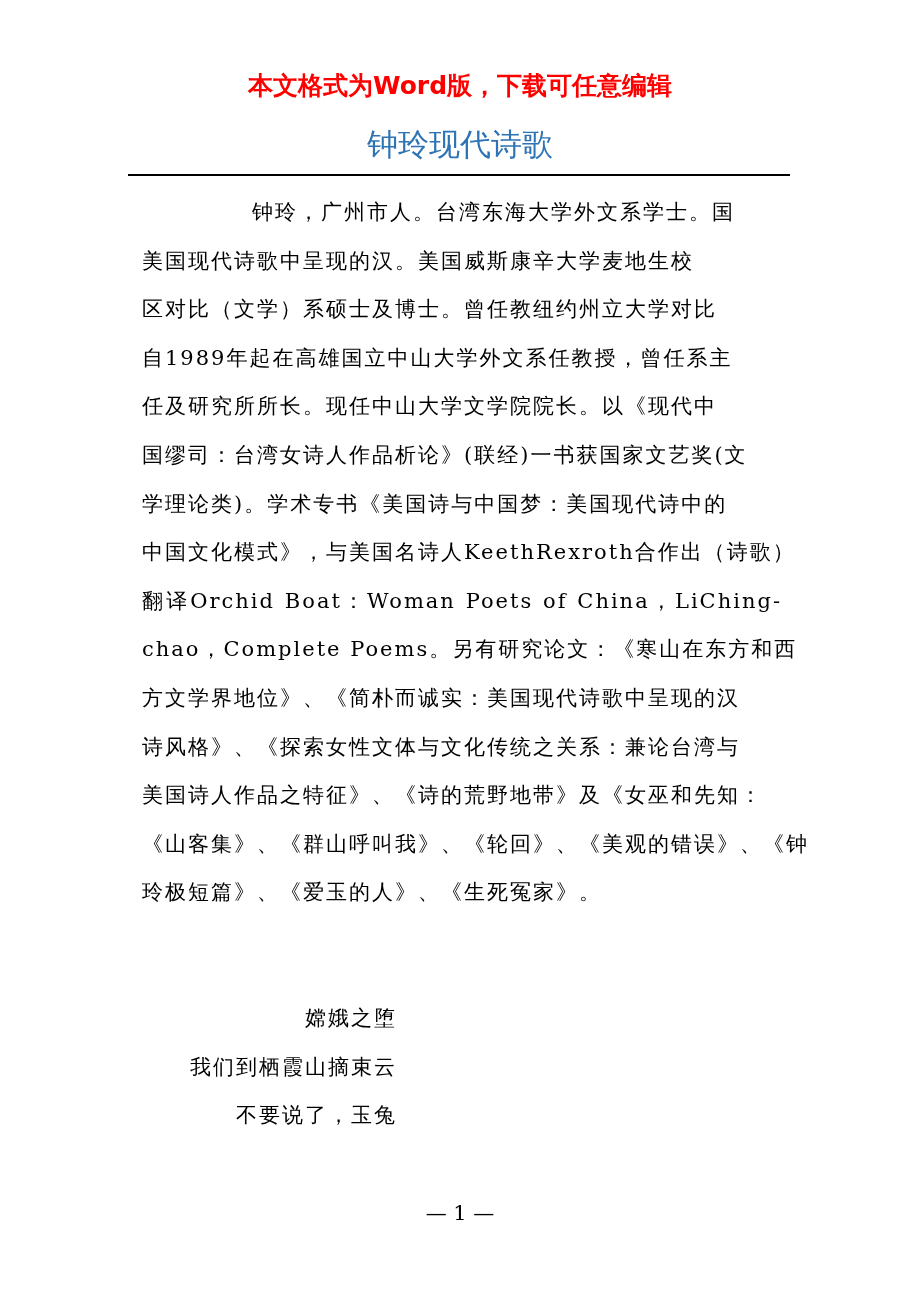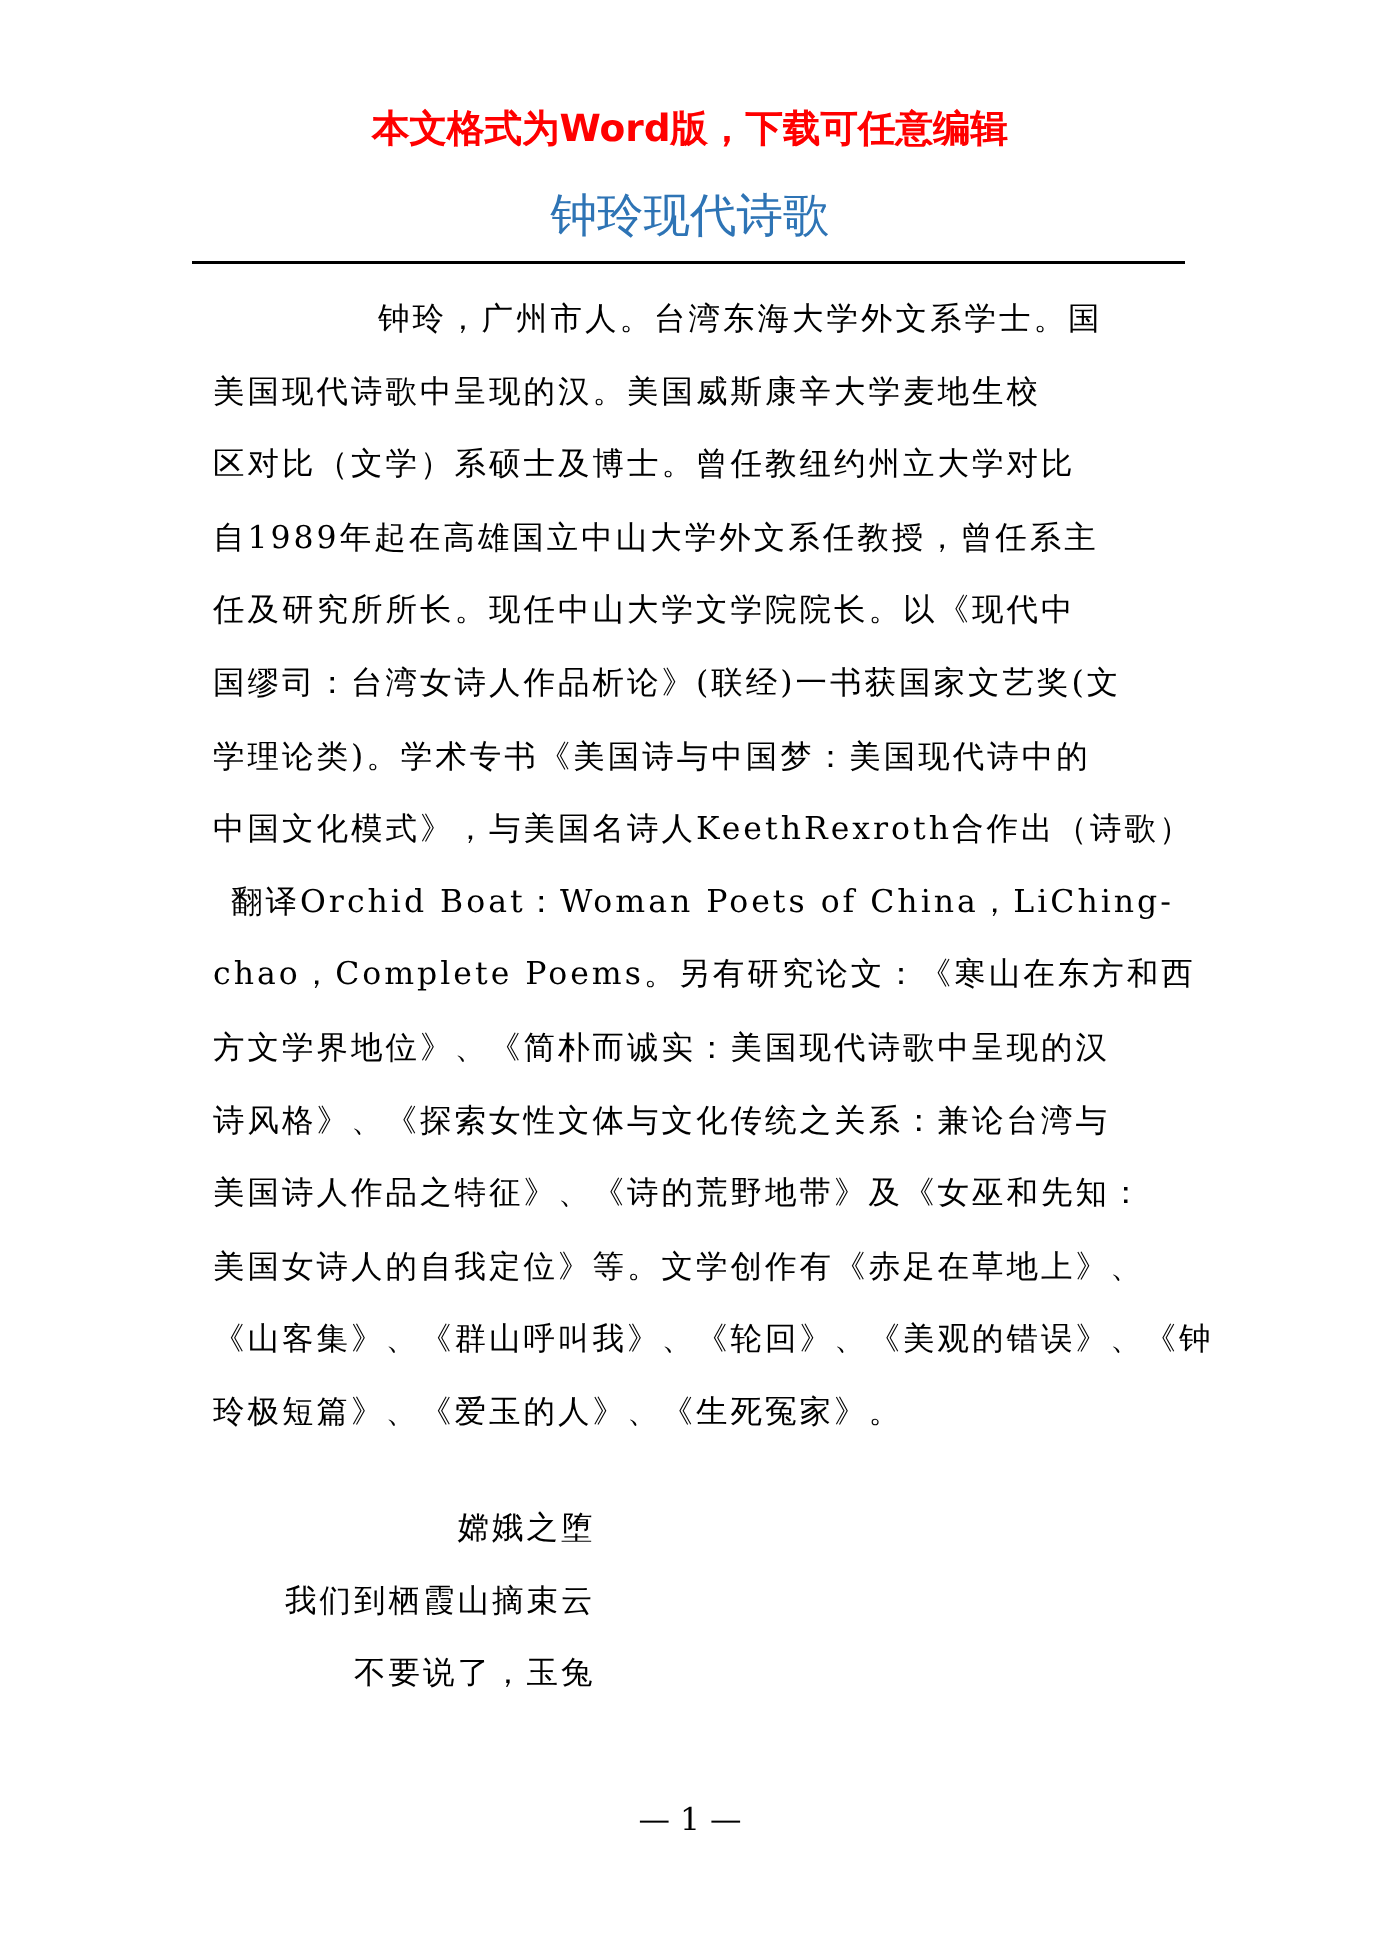--- a/index.html
+++ b/index.html
@@ -58,21 +58,20 @@
       letter-spacing: 2px;
     }
     .line {
       display: block;
       white-space: nowrap;
       height: 48.6px;
     }
     .line.just {
       text-align: justify;
       text-align-last: justify;
-      margin-left: 12px;
     }
     .line.indent {
       padding-left: 110px;
     }
     .poem {
       position: absolute;
       top: 994px;
       left: 190px;
       font-size: 21px;
       line-height: 48.6px;
@@ -108,21 +107,20 @@
   <span class="line">自1989年起在高雄国立中山大学外文系任教授，曾任系主</span>
   <span class="line">任及研究所所长。现任中山大学文学院院长。以《现代中</span>
   <span class="line">国缪司：台湾女诗人作品析论》(联经)一书获国家文艺奖(文</span>
   <span class="line">学理论类)。学术专书《美国诗与中国梦：美国现代诗中的</span>
   <span class="line">中国文化模式》，与美国名诗人KeethRexroth合作出（诗歌）</span>
   <span class="line just">翻译Orchid Boat：Woman Poets of China，LiChing-</span>
   <span class="line">chao，Complete Poems。另有研究论文：《寒山在东方和西</span>
   <span class="line">方文学界地位》、《简朴而诚实：美国现代诗歌中呈现的汉</span>
   <span class="line">诗风格》、《探索女性文体与文化传统之关系：兼论台湾与</span>
   <span class="line">美国诗人作品之特征》、《诗的荒野地带》及《女巫和先知：</span>
-  <span class="line">美国女诗人的自我定位》等。文学创作有《赤足在草地上》、</span>
   <span class="line">《山客集》、《群山呼叫我》、《轮回》、《美观的错误》、《钟</span>
   <span class="line">玲极短篇》、《爱玉的人》、《生死冤家》。</span>
 </div>
 
 <div class="poem">
   <span class="line">嫦娥之堕</span>
   <span class="line">我们到栖霞山摘束云</span>
   <span class="line">不要说了，玉兔</span>
 </div>
 

